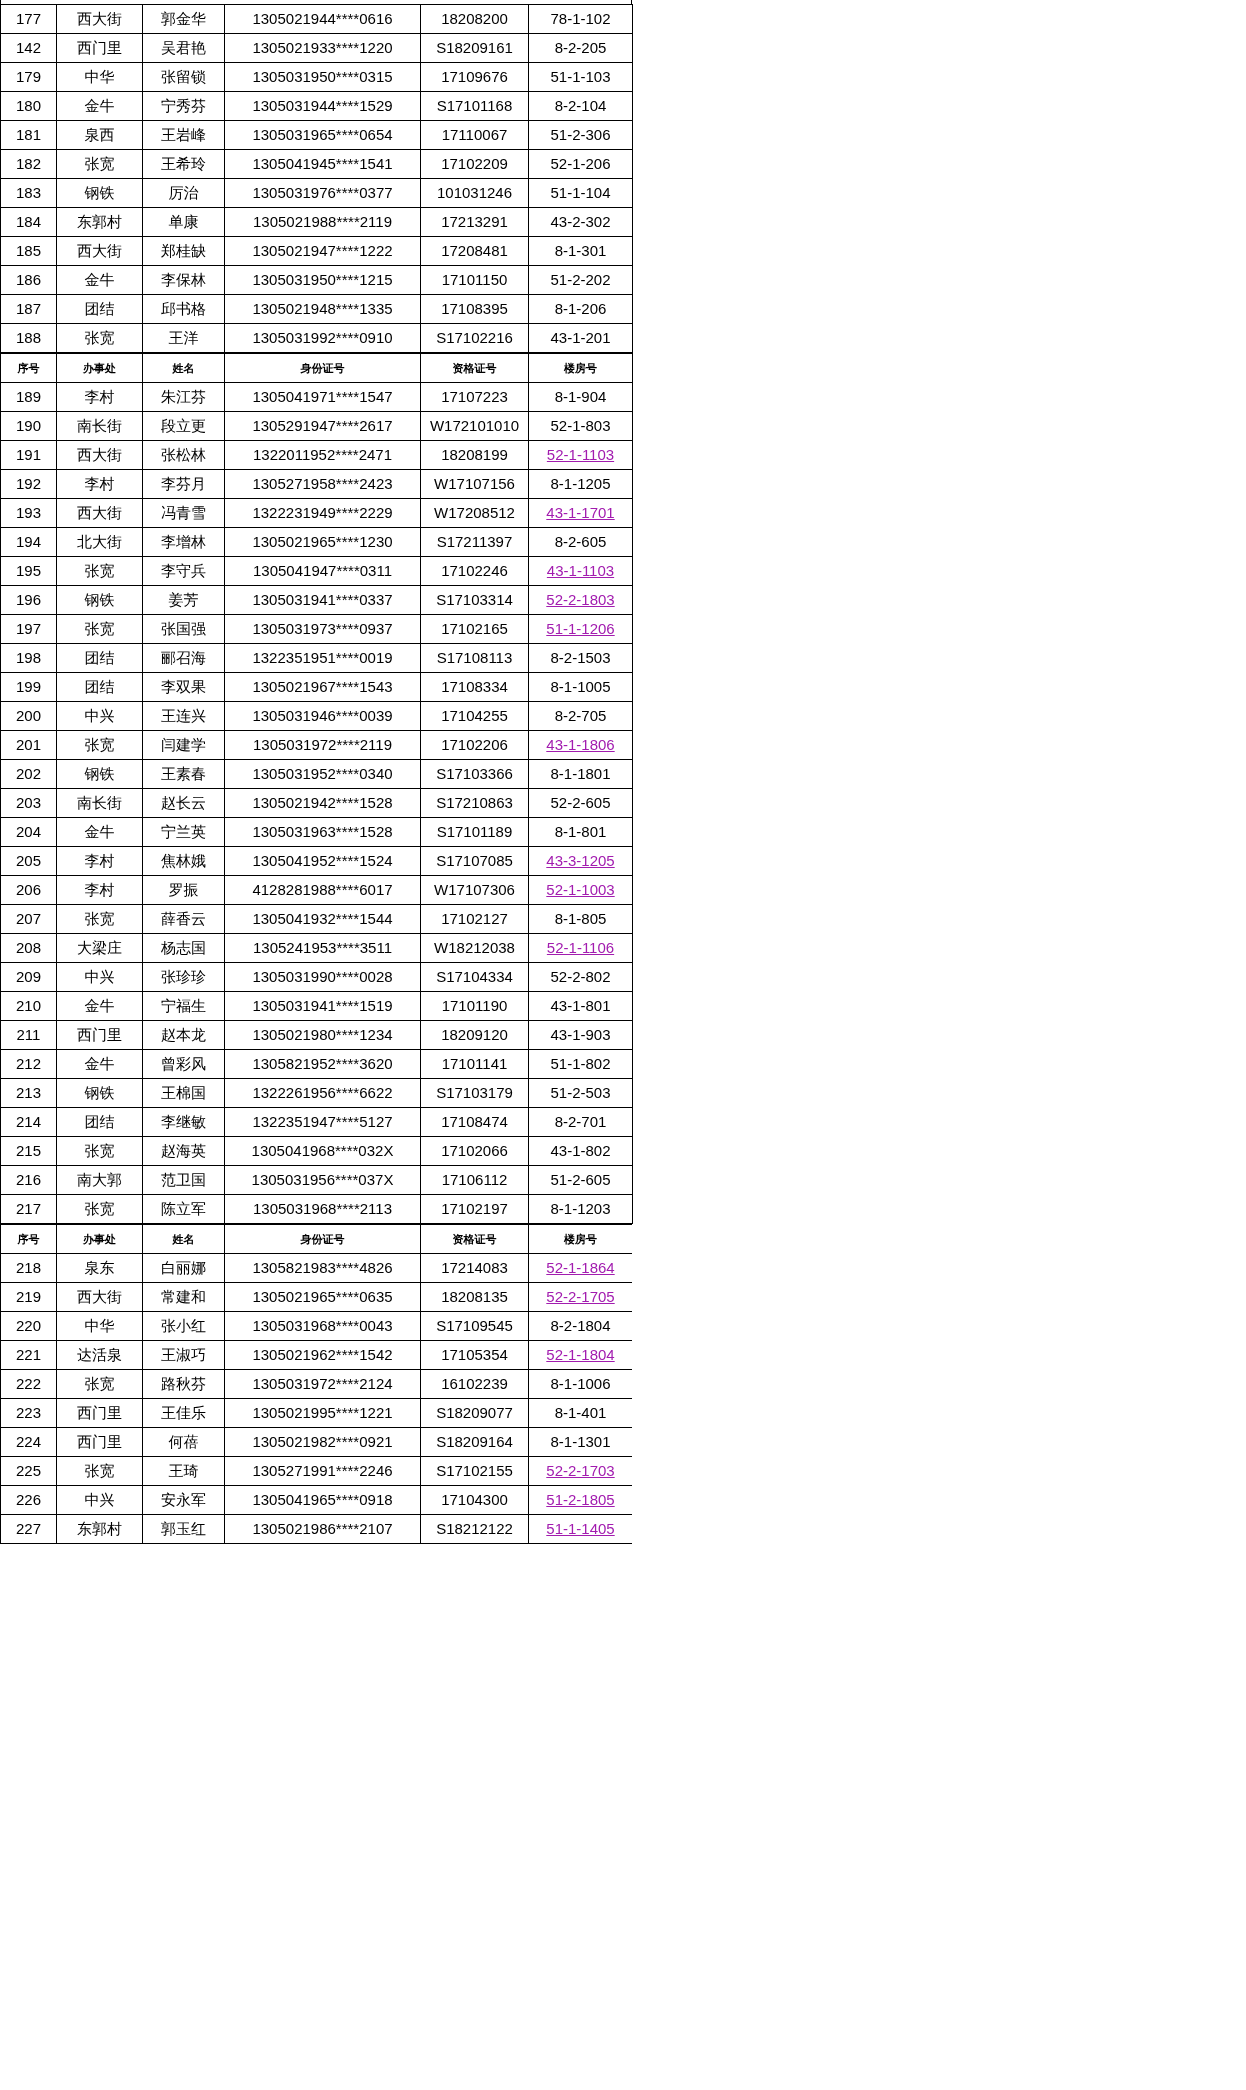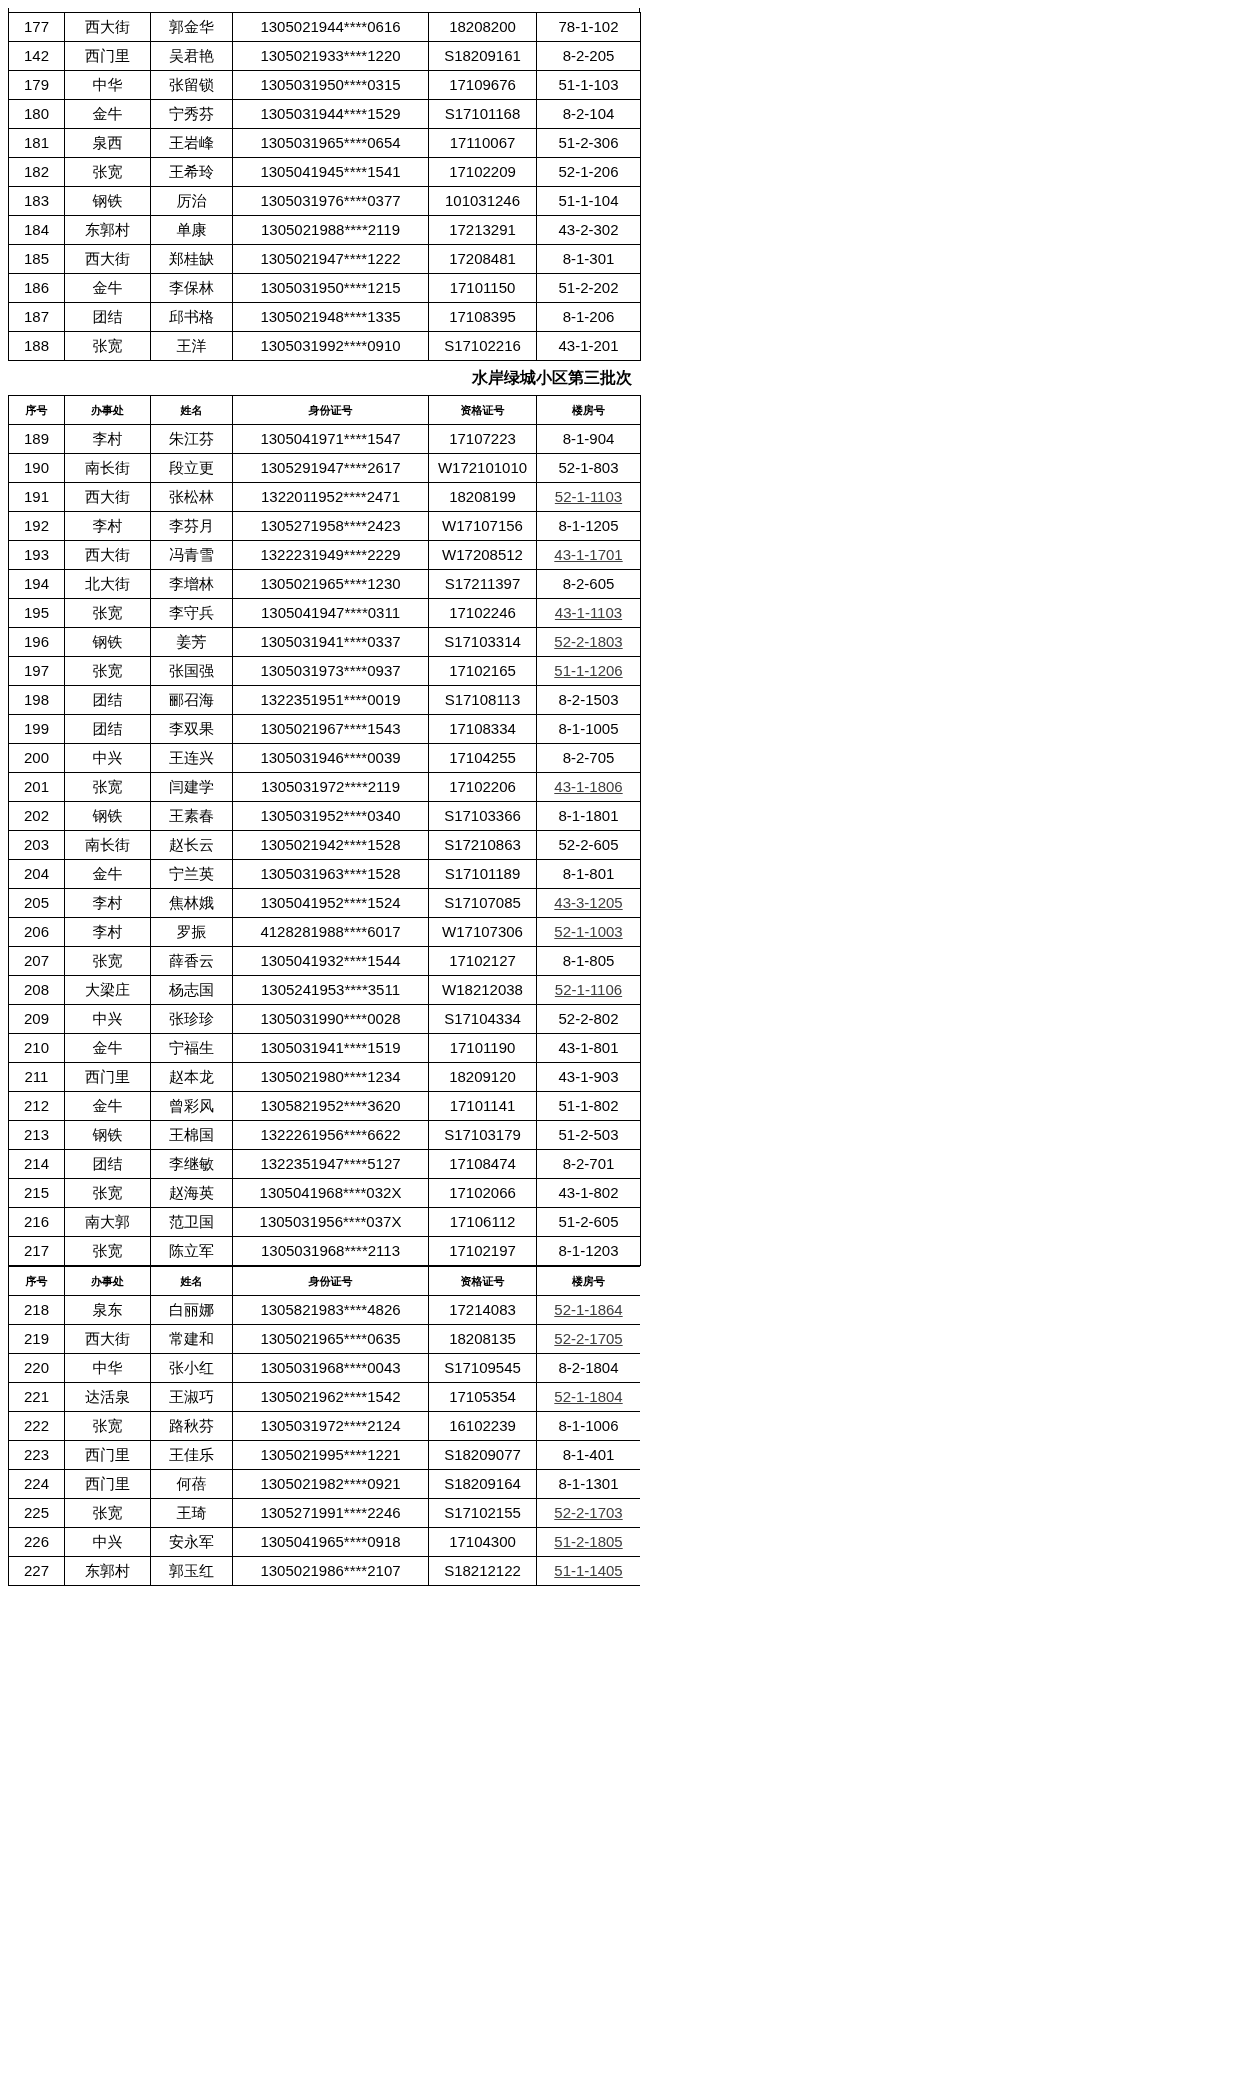--- a/index.html
+++ b/index.html
@@ -12,21 +12,21 @@
     height: 2090px;
     font-family: "Liberation Sans", "DejaVu Sans", sans-serif;
     color: #000000;
     overflow: hidden;
   }
   .page {
     position: relative;
     width: 1246px;
     height: 2090px;
     box-sizing: border-box;
-    padding: 8px;
+    padding: 0;
   }
   .sheet {
     width: 632px;
   }
   table.grid {
     border-collapse: collapse;
     table-layout: fixed;
     width: 632px;
     background: #ffffff;
   }
@@ -51,21 +51,21 @@
   col.c-office { width: 86px; }
   col.c-name   { width: 82px; }
   col.c-id     { width: 196px; }
   col.c-cert   { width: 108px; }
   col.c-house  { width: 104px; }
   
   .cell-num { font-size: 15px; }
   .cell-id  { font-size: 15px; letter-spacing: 0px; margin-top: 36px; }
   .cell-cn  { font-size: 16px; }
   .link {
-    color: #404040;
+    color: #a21caf;
     text-decoration: underline;
   }
   .section-title {
     width: 632px;
     box-sizing: border-box;
     text-align: right;
     font-size: 16px;
     font-weight: bold;
     padding: 8px 8px 8px 0;
     height: 34px;
@@ -211,21 +211,20 @@
             <td class="cell-cn">王洋</td>
             <td class="cell-id">1305031992****0910</td>
             <td class="cell-num">S17102216</td>
             <td class="cell-num">43-1-201</td>
             <td class="cell-num">50.99</td>
           </tr>
         </tbody>
     </table>
   </div>
 
-  <div class="section-title">水岸绿城小区第三批次</div>
 
   <div class="sheet">
     <table class="grid">
       <colgroup>
         <col class="c-seq">
           <col class="c-office">
           <col class="c-name">
         <col class="c-id">
           <col class="c-cert">
           <col class="c-house">

